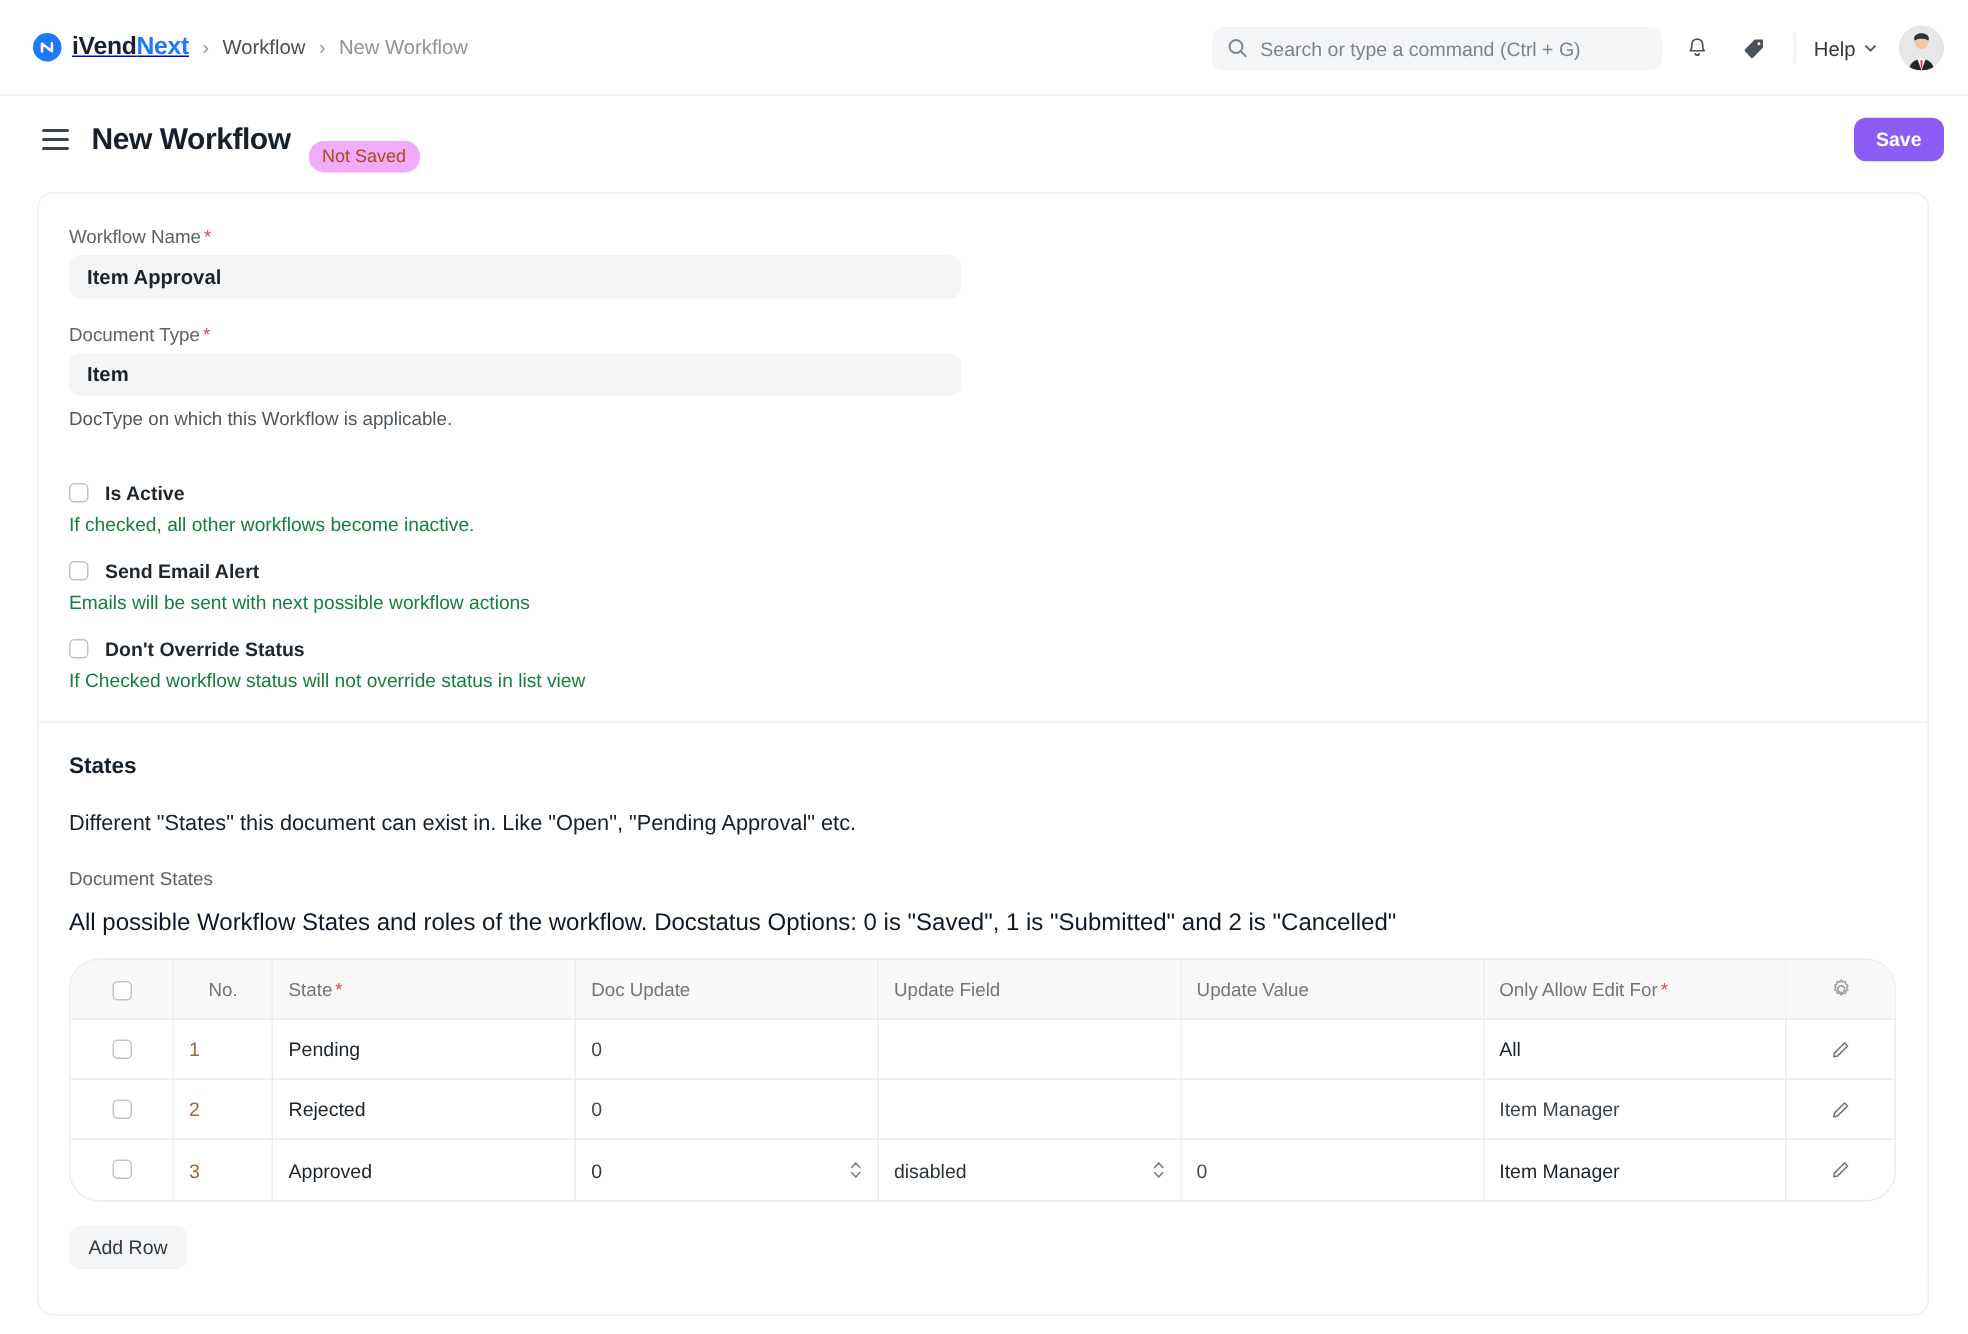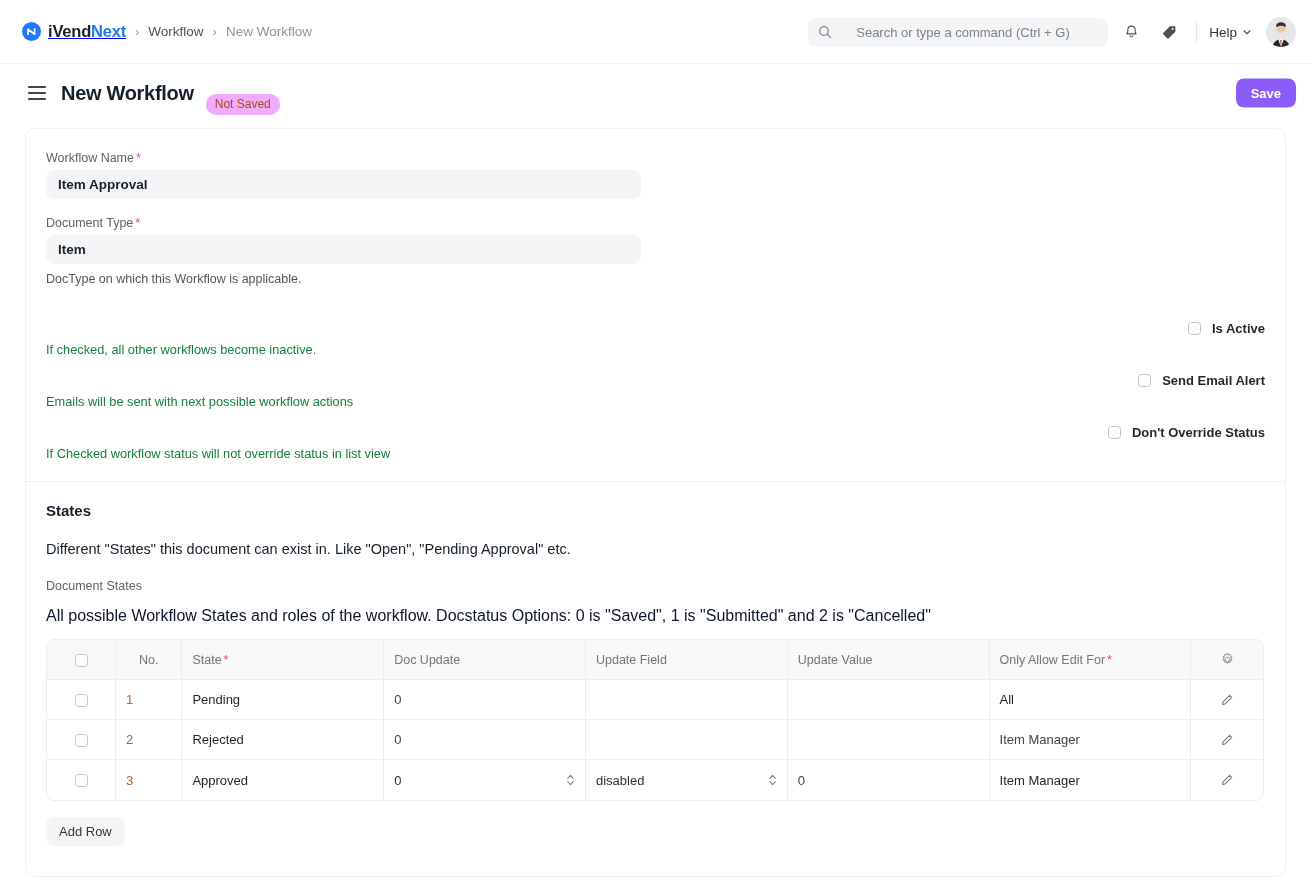--- a/index.html
+++ b/index.html
@@ -43,21 +43,21 @@
   }
   .crumb.current { color: #8d949c; }
 
   .nav-right {
     position: absolute; right: 16px; top: 0; height: 64px;
     display: flex; align-items: center; gap: 0;
   }
   .search-box {
     width: 300px; height: 29px;
     background: #f4f5f6; border-radius: 8px;
-    display: flex; align-items: center; padding: 0 10px; gap: 24px;
+    display: flex; align-items: center; padding: 0 10px; gap: 8px;
   }
   .search-box input {
     border: 0; outline: 0; background: transparent;
     font-family: inherit; font-size: 13px; color: #32373c;
     width: 100%;
   }
   .search-box input::placeholder { color: #7c838b; }
   .nav-icon-btn {
     width: 30px; height: 30px; margin-left: 8px;
     display: flex; align-items: center; justify-content: center;
@@ -127,21 +127,21 @@
     background: #f4f5f6; border-radius: 8px;
     border: 1px solid transparent;
     display: flex; align-items: center;
     padding: 0 11px;
     font-size: 13.5px; font-weight: 600; color: #1b232b;
   }
   .field-desc {
     font-size: 12.5px; color: #4f575e; margin-top: 8px;
   }
 
-  .check-row { display: flex; align-items: center; margin-bottom: 6px; justify-content: flex-end; }
+  .check-row { display: flex; align-items: center; margin-bottom: 6px; }
   .cbx {
     width: 13px; height: 13px; border: 1px solid #c0c4c9;
     border-radius: 3.5px; background: #fff; cursor: pointer;
     flex: 0 0 auto;
   }
   .check-label {
     margin-left: 11px; font-size: 13px; font-weight: 600; color: #1f272e;
     cursor: pointer;
   }
   .check-desc { font-size: 12.8px; color: #15803d; margin: 0 0 16px 0; }
@@ -152,21 +152,21 @@
   .sec-sub {
     font-size: 14.5px; color: #16202b; margin-top: 22px; font-weight: 400;
   }
   .grid-label { font-size: 12.5px; color: #5b636b; margin-top: 22px; }
   .grid-desc { font-size: 16px; color: #0f172a; margin-top: 14px; }
 
   table.grid {
     width: 1218px; margin-top: 14px;
     border-collapse: separate; border-spacing: 0;
     border: 1px solid #eceded;
-    border-radius: 8px;
+    border-radius: 20px;
     table-layout: fixed;
     overflow: hidden;
   }
   table.grid th, table.grid td {
     border-right: 1px solid #eceded;
     border-bottom: 1px solid #eceded;
     height: 40px;
     padding: 0 10px;
     text-align: left;
     font-weight: 400;

